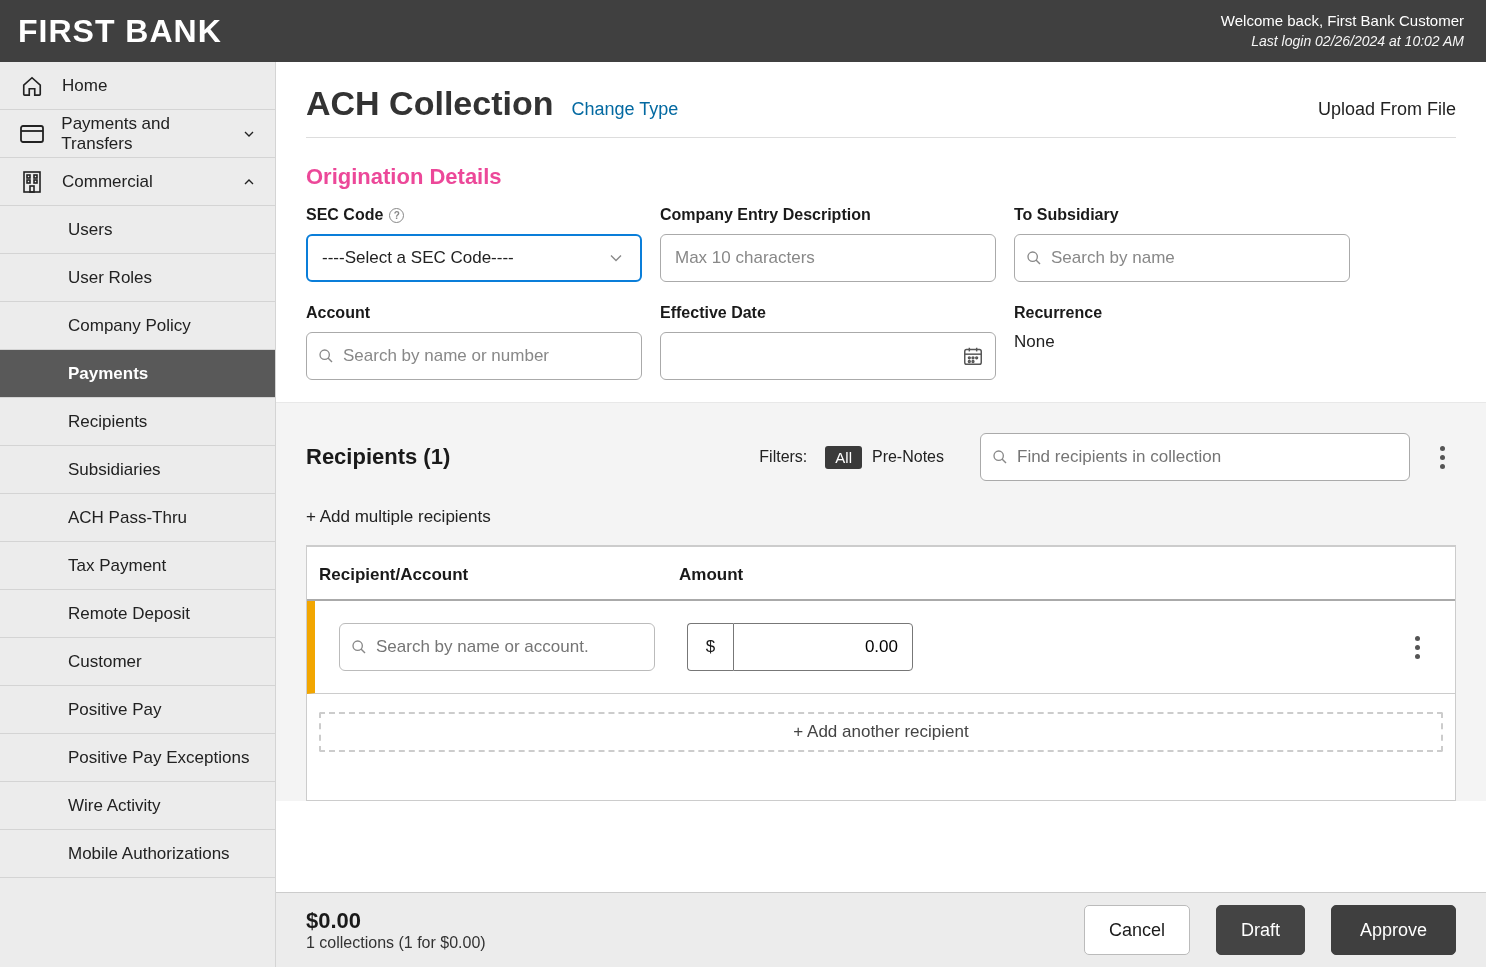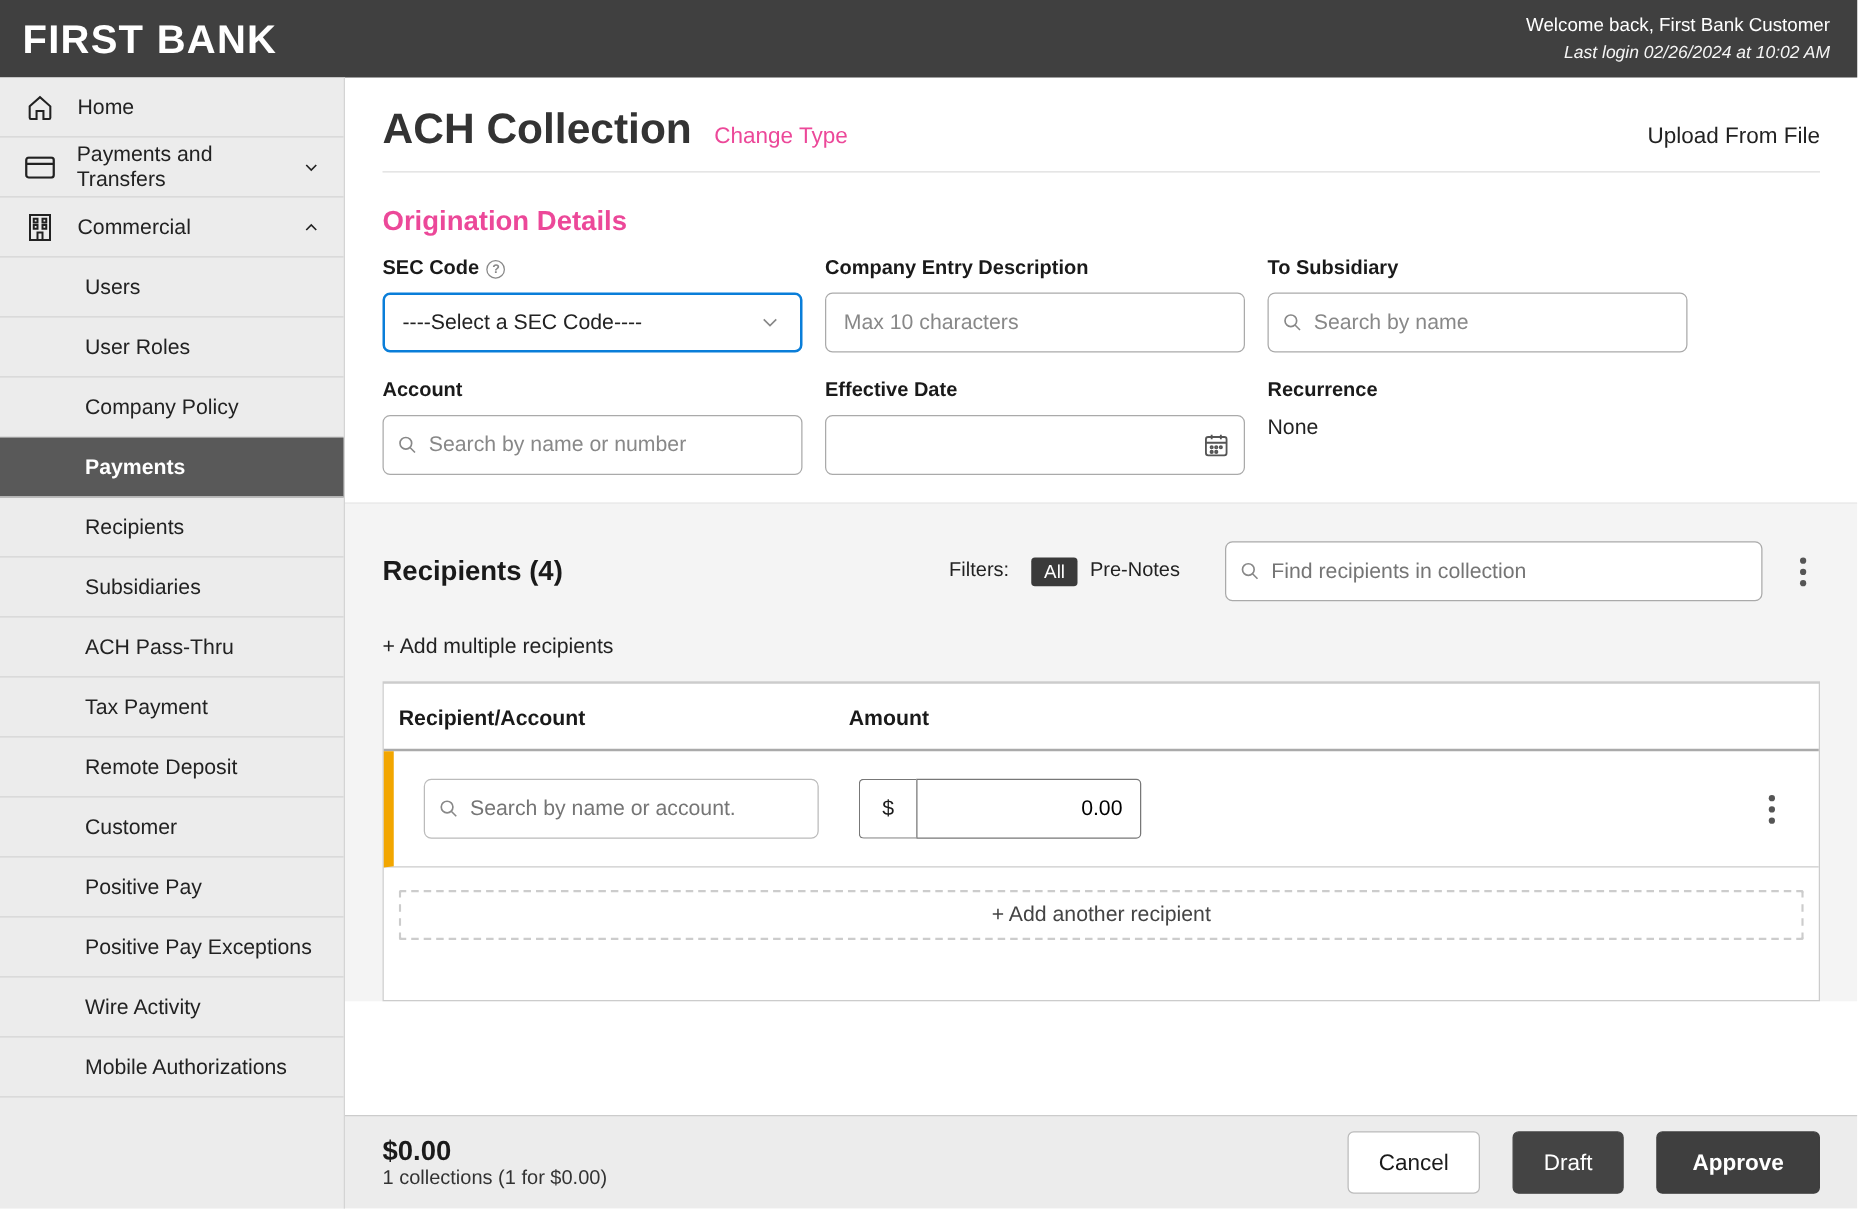--- a/index.html
+++ b/index.html
@@ -21,21 +21,21 @@
 .sidebar .item .chev { margin-left: auto; }
 .sidebar .sub { padding-left: 68px; }
 .sidebar .item.active { background: #595959; color: #fff; font-weight: 600; }
 
 
 .main { flex: 1; display: flex; flex-direction: column; overflow-y: auto; }
 .content { padding: 22px 30px 0 30px; flex: 1; }
 
 .page-title-row { display: flex; align-items: baseline; margin-bottom: 14px; }
 .page-title { font-size: 34px; font-weight: 600; color: #333; }
-.change-type { font-size: 18px; color: #ec4899; margin-left: 18px; cursor: pointer; }
+.change-type { font-size: 18px; color: #0369a1; margin-left: 18px; cursor: pointer; }
 .upload-link { margin-left: auto; font-size: 18px; color: #222; cursor: pointer; }
 .hrline { border: none; border-top: 1px solid #ddd; margin-bottom: 26px; }
 
 .section-title { font-size: 22px; font-weight: 600; margin-bottom: 16px; color: #ec4899; }
 
 .form-row { display: flex; gap: 18px; margin-bottom: 22px; }
 .form-item { flex: 1; max-width: 336px; }
 .form-label { font-size: 16px; font-weight: 600; margin-bottom: 10px; display: flex; align-items: center; gap: 6px; }
 .help-icon { width: 15px; height: 15px; border: 1px solid #888; border-radius: 50%; display: inline-flex; align-items: center; justify-content: center; font-size: 10px; color: #888; }
 .txt-static { font-size: 17px; color: #222; }
@@ -81,21 +81,21 @@
 
 .add-row { margin: 18px 12px 48px 12px; border: 2px dashed #ccc; border-radius: 2px; height: 40px; display: flex; align-items: center; justify-content: center; font-size: 17px; color: #444; cursor: pointer; }
 
 
 .footer { background: #ececec; border-top: 1px solid #ccc; padding: 12px 30px; display: flex; align-items: center; }
 .total-amt { font-size: 22px; font-weight: 600; }
 .total-sub { font-size: 16px; color: #333; }
 .foot-btns { margin-left: auto; display: flex; gap: 26px; justify-content: flex-end; }
 .btn { height: 50px; padding: 0 24px; border-radius: 5px; font-size: 18px; font-weight: 500; cursor: pointer; display: flex; align-items: center; border: 1px solid #bbb; background: #fff; }
 .btn.dark { background: #444; color: #fff; border-color: #444; }
-.btn.dark2 { background: #3f3f3f; color: #fff; border-color: #3f3f3f; padding: 0 28px; font-weight: bold; }
+.btn.dark2 { background: #3f3f3f; color: #fff; border-color: #3f3f3f; padding: 0 28px; }
 
 svg { display: block; }
 </style>
 </head>
 <body>
 
 <div class="hdr">
   <div class="logo">FIRST BANK</div>
   <div class="welcome-box">
     <div>Welcome back, First Bank Customer</div>
@@ -267,21 +267,21 @@
         </div>
       </div>
       <div class="form-item">
         <div class="form-label">Recurrence</div>
         <div class="txt-static">None</div>
       </div>
     </div>
 
     <div class="rcpt-sec">
       <div class="rcpt-hdr">
-        <span class="rcpt-title">Recipients (4)</span>
+        <span class="rcpt-title">Recipients (1)</span>
         <span class="filters-lbl">Filters:</span>
         <span class="pill">All</span>
         <span class="prenotes">Pre-Notes</span>
         <div class="rcpt-search-wrap">
           <span class="search-ic">
             <svg width="16" height="16" viewBox="0 0 24 24" fill="none" stroke="currentColor" stroke-width="2">
                   <circle cx="10" cy="10" r="7"></circle>
                   <line x1="21" y1="21" x2="15" y2="15"></line>
                 </svg>
           </span>

